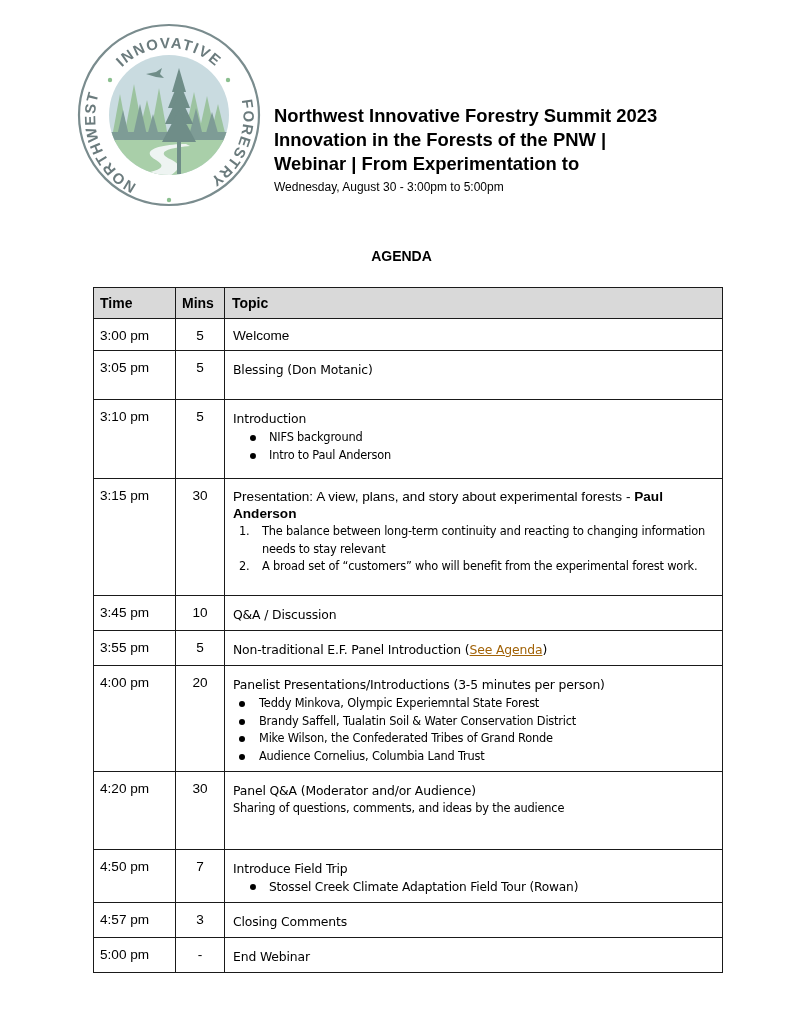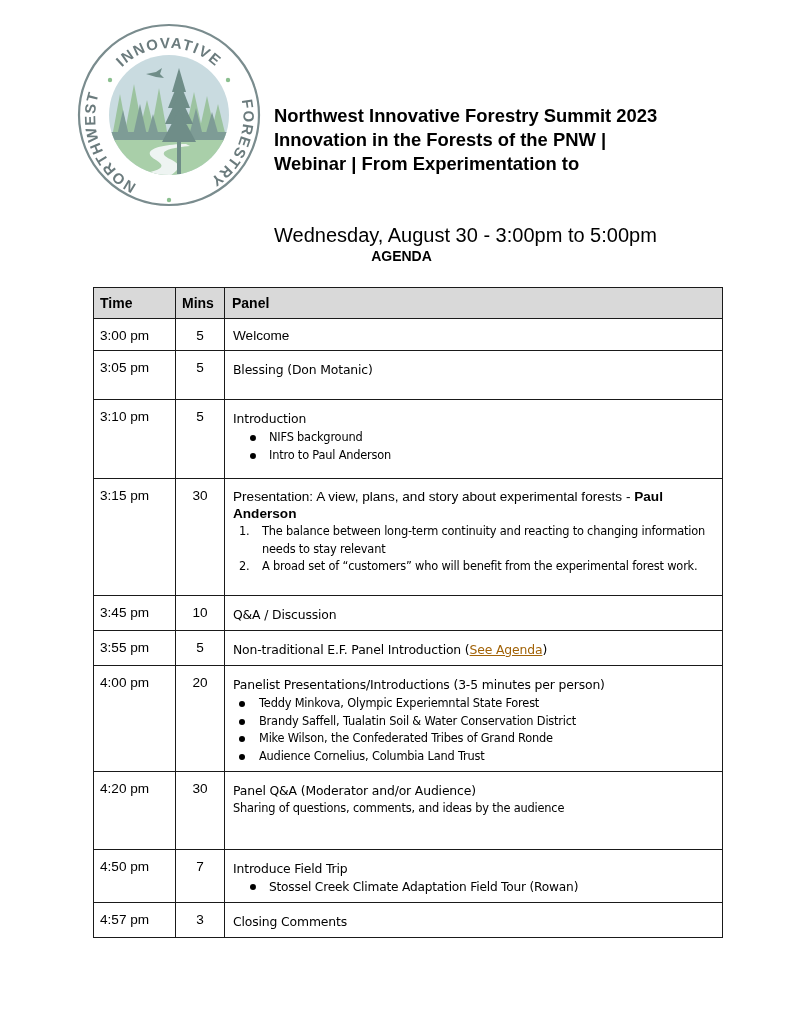--- a/index.html
+++ b/index.html
@@ -1,20 +1,20 @@
 <!DOCTYPE html>
 <html><head>
 <meta charset="utf-8">
 <style>
   html, body { margin: 0; padding: 0; background: #ffffff; }
   body { width: 791px; height: 1024px; position: relative; overflow: hidden; font-family: "Liberation Sans", sans-serif; color: #000; }
   .logo { position: absolute; left: 76px; top: 22px; width: 186px; height: 186px; }
   .title-block { position: absolute; left: 274px; top: 104px; width: 480px; }
   .title-line { font-size: 18.4px; font-weight: bold; line-height: 24px; white-space: nowrap; }
-  .date-line { font-size: 20px; line-height: 22px; white-space: nowrap; margin-top: 48px; }
+  .date-line { font-size: 12px; line-height: 22px; white-space: nowrap; }
   .agenda-heading { position: absolute; left: 0; width: 791px; top: 248px; text-align: center; font-size: 14px; font-weight: bold; padding-left: 6px; }
   .agenda-heading span { position: relative; left: 0px; }
   table.agenda { position: absolute; left: 93px; top: 287px; width: 629px; border-collapse: collapse; table-layout: fixed; }
   table.agenda th, table.agenda td { border: 1.5px solid #1a1a1a; vertical-align: top; padding: 0; margin-left: 12px; }
   table.agenda th { background: #d9d9d9; height: 30px; text-align: left; font-size: 14px; font-weight: bold; vertical-align: middle; }
   col.c-time { width: 82px; }
   col.c-mins { width: 49px; }
   col.c-topic { width: 498px; }
   .th-time, .td-time { padding-left: 6px !important; }
   .th-mins { padding-left: 6px !important; }
@@ -113,21 +113,21 @@
 <table class="agenda">
   <colgroup>
       <col class="c-time">
       <col class="c-mins">
       <col class="c-topic">
     </colgroup>
   <thead>
     <tr>
       <th class="th-time">Time</th>
       <th class="th-mins">Mins</th>
-      <th class="th-topic">Panel</th>
+      <th class="th-topic">Topic</th>
     </tr>
   </thead>
   <tbody>
 
     <tr style="height:31px">
       <td class="td-time">3:00 pm</td>
       <td class="td-mins">5</td>
       <td class="td-topic">
           <div class="topic-arial">Welcome</div>
         </td>
@@ -216,14 +216,21 @@
     </tr>
 
     <tr style="height:33px">
       <td class="td-time">4:57 pm</td>
       <td class="td-mins">3</td>
       <td class="td-topic">
           <div class="topic-main" style="padding-top:2px">Closing Comments</div>
         </td>
     </tr>
 
+    <tr style="height:33px">
+      <td class="td-time">5:00 pm</td>
+      <td class="td-mins">-</td>
+      <td class="td-topic">
+          <div class="topic-main" style="padding-top:2px">End Webinar</div>
+        </td>
+    </tr>
   </tbody>
 </table>
 
 </body></html>

